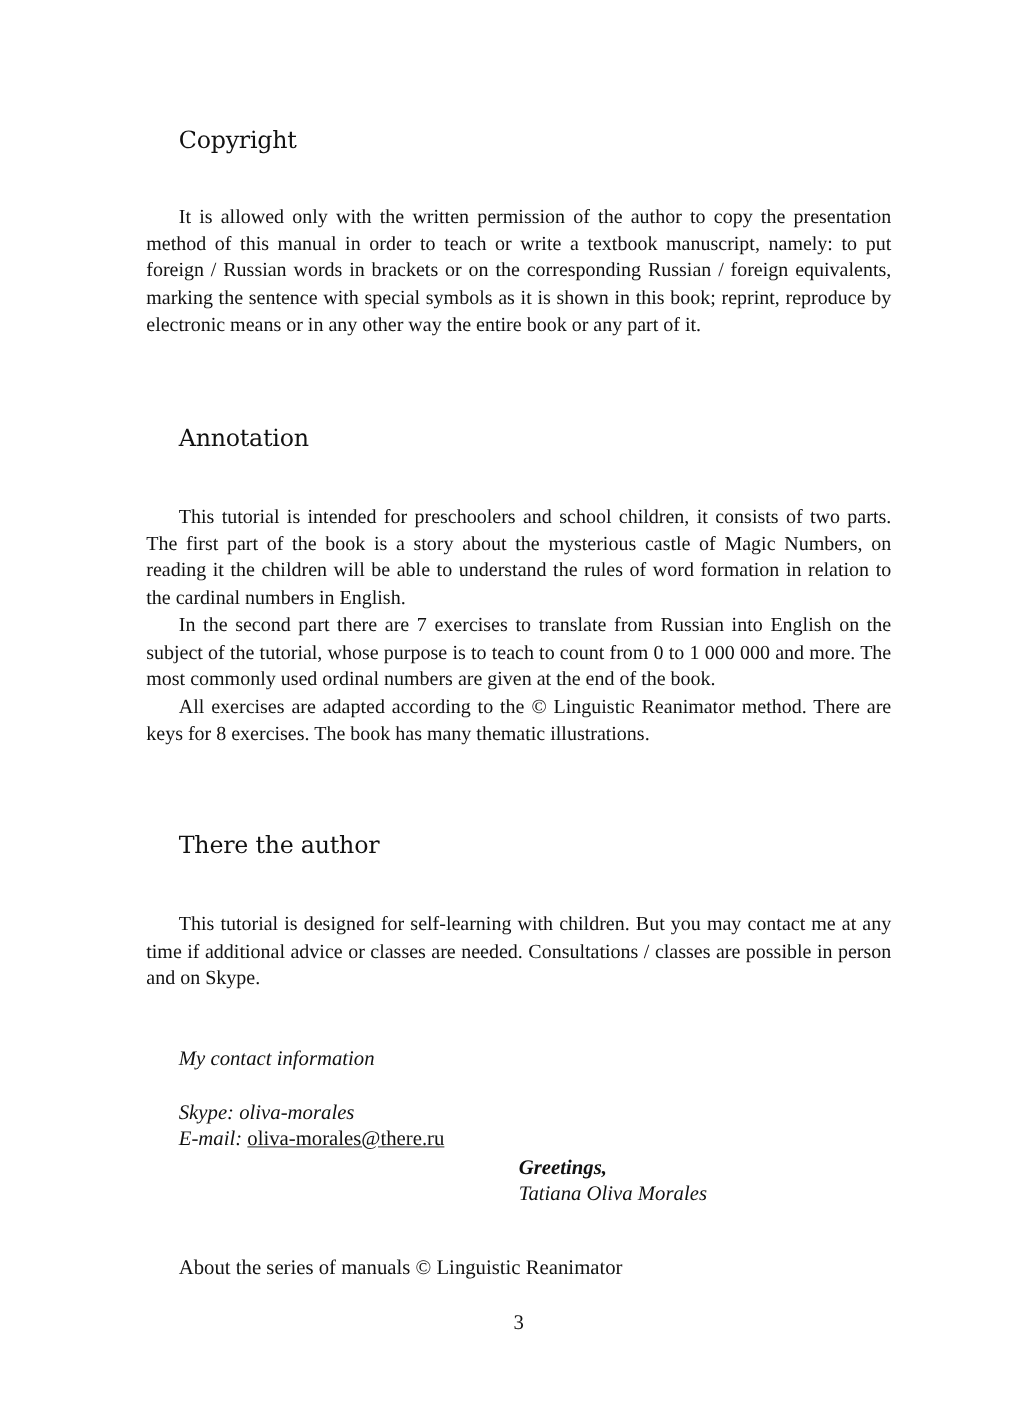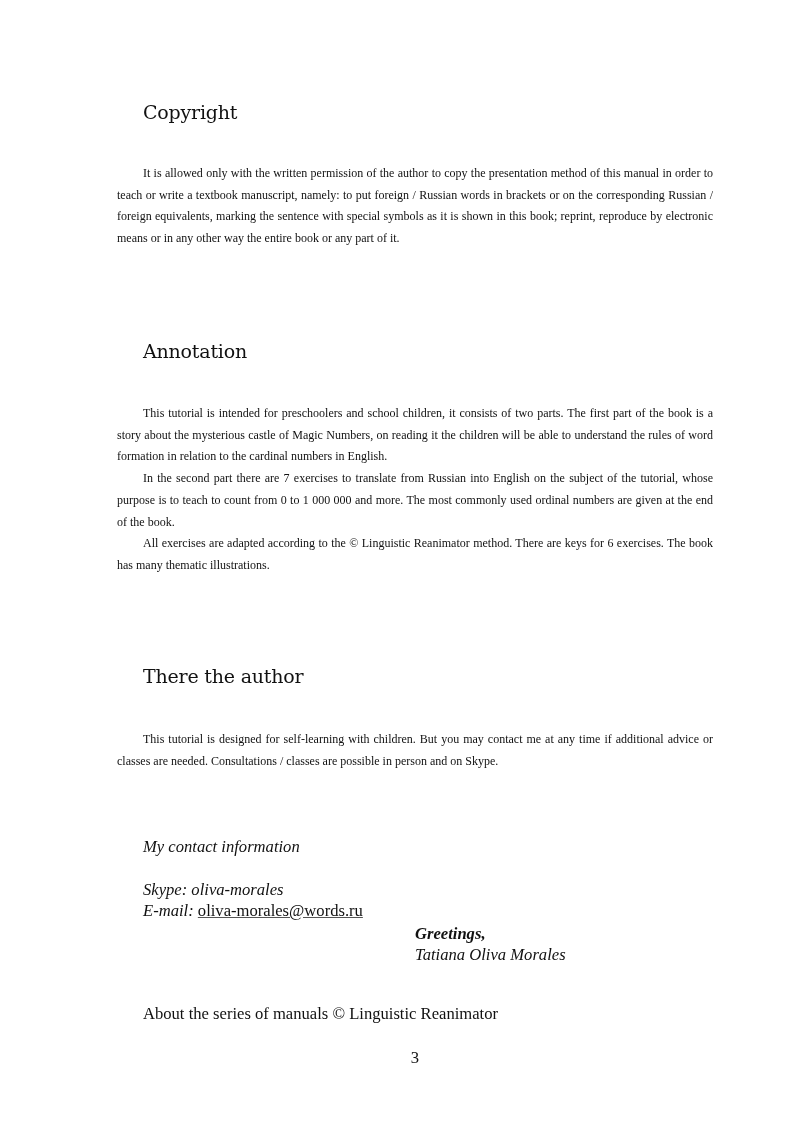--- a/index.html
+++ b/index.html
@@ -2,21 +2,21 @@
 <html><head>
   <meta charset="utf-8">
   <style>
     html, body { margin: 0; padding: 0; background: #ffffff; }
     body {
       width: 807px; height: 1142px; position: relative; overflow: hidden;
       font-family: "Liberation Serif", "DejaVu Serif", serif;
       color: #111111;
     }
     .page { position: absolute; left: 0; top: 0; width: 807px; height: 1142px; padding-left: 13px; }
-    .content { position: absolute; left: 117px; width: 596px; font-size: 12px; line-height: 21.7px; }
+    .content { position: absolute; left: 117px; width: 596px; font-size: 16px; line-height: 21.7px; }
     .heading { position: absolute; left: 143px; font-size: 19px; font-family: "DejaVu Serif", serif; font-weight: normal; letter-spacing: -0.2px; margin: 0; }
     .para { margin: 0; text-align: justify; text-indent: 26px; hyphens: manual; }
     .line { position: absolute; left: 143px; font-size: 16.6px; font-style: italic; white-space: nowrap; }
     .line.normal { font-style: normal; margin-top: 16px; }
     .email-link { color: #111111; text-decoration: underline; text-decoration-color: #555555; font-style: normal; }
     .page-number { position: absolute; left: 0; width: 830px; text-align: center; top: 1048px; font-size: 16.6px; }
   </style>
 </head>
 <body>
 
@@ -24,31 +24,31 @@
 
   <h2 class="heading" style="top:101px;">Copyright</h2>
   <div class="content" style="top:163px;">
     <p class="para">It is allowed only with the written permission of the author to copy the presentation method of this manual in order to teach or write a textbook manuscript, namely: to put foreign / Russian words in brackets or on the corresponding Russian / foreign equivalents, marking the sentence with special symbols as it is shown in this book; reprint, reproduce by electronic means or in any other way the entire book or any part of it.</p>
   </div>
 
   <h2 class="heading" style="top:340px;text-align:right;">Annotation</h2>
   <div class="content" style="top:403px;">
     <p class="para">This tutorial is intended for preschoolers and school children, it consists of two parts. The first part of the book is a story about the mysterious castle of Magic Numbers, on reading it the children will be able to understand the rules of word formation in relation to the cardinal numbers in English.</p>
     <p class="para">In the second part there are 7 exercises to translate from Russian into English on the subject of the tutorial, whose purpose is to teach to count from 0 to 1 000 000 and more. The most commonly used ordinal numbers are given at the end of the book.</p>
-    <p class="para">All exercises are adapted according to the © Linguistic Reanimator method. There are keys for 6 exercises. The book has many thematic illustrations.</p>
+    <p class="para">All exercises are adapted according to the © Linguistic Reanimator method. There are keys for 8 exercises. The book has many thematic illustrations.</p>
   </div>
 
   <h2 class="heading" style="top:665px;">There the author</h2>
   <div class="content" style="top:729px;">
     <p class="para">This tutorial is designed for self-learning with children. But you may contact me at any time if additional advice or classes are needed. Consultations / classes are possible in person and on Skype.</p>
   </div>
 
   <div class="line" style="top:837px;">My contact information</div>
   <div class="line" style="top:880px;">Skype: oliva-morales</div>
   <div class="line" style="top:901px;">
-    <span>E-mail: </span><a class="email-link">oliva-morales@words.ru</a>
+    <span>E-mail: </span><a class="email-link">oliva-morales@there.ru</a>
   </div>
   <div class="line" style="top:924px; left:415px;font-weight:bold;">Greetings,</div>
   <div class="line" style="top:945px; left:415px;font-family:Liberation Serif, serif;">Tatiana Oliva Morales</div>
   <div class="line normal" style="top:988px;">About the series of manuals © Linguistic Reanimator</div>
 
   <div class="page-number">3</div>
 </div>
 
 </body></html>

